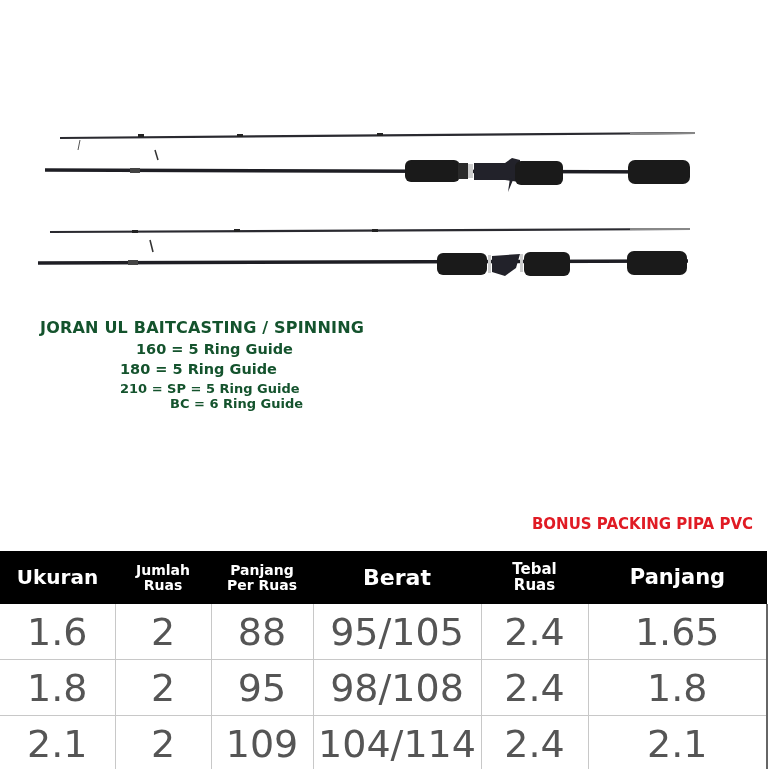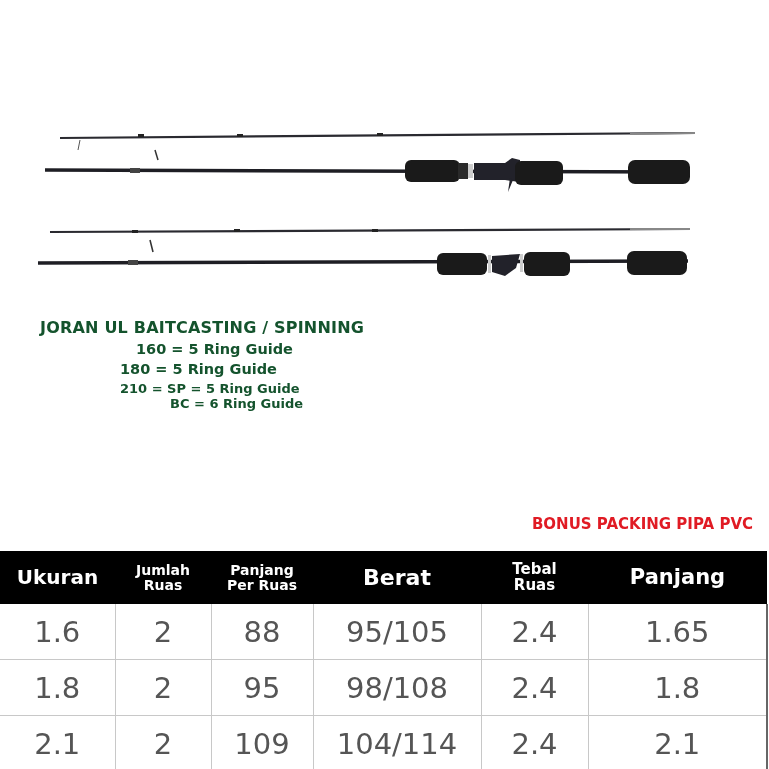--- a/index.html
+++ b/index.html
@@ -11,21 +11,21 @@
   .caption .l1 { margin-left: 96px; }
   .caption .l2 { margin-left: 80px; }
   .caption .l3 { margin-left: 80px; font-size: 13px; }
   .caption .l4 { margin-left: 130px; font-size: 13px; margin-top: 0; }
   .bonus { position: absolute; right: 16px; top: 515px; color: #e01b24; font-weight: bold; font-size: 15px; font-family: "DejaVu Sans", sans-serif; text-align: center; }
   table.spec { position: absolute; left: 0; top: 551px; width: 767px; border-collapse: collapse; table-layout: fixed; }
   table.spec th { background: #000; color: #fff; font-weight: bold; height: 45px; padding: 4px; text-align: center; line-height: 1.05; font-family: "DejaVu Sans", sans-serif; }
   table.spec th.big { font-size: 20px; }
   table.spec th.med { font-size: 19px; }
   table.spec th.sm { font-size: 14px; }
-  table.spec td { height: 55px; text-align: center; color: #555; font-size: 29px; font-family: "DejaVu Sans", sans-serif; font-weight: normal; border-right: 1px solid #c8c8c8; border-bottom: 1px solid #c8c8c8; padding: 0; }
+  table.spec td { height: 55px; text-align: center; color: #555; font-size: 38px; font-family: "DejaVu Sans", sans-serif; font-weight: normal; border-right: 1px solid #c8c8c8; border-bottom: 1px solid #c8c8c8; padding: 0; }
   table.spec td:last-child { border-right: 2px solid #666; }
   table.spec tr:last-child td { border-bottom: 3px solid #f97316; }
 </style>
 </head>
 <body>
 
 <div class="rods">
   <svg width="769" height="300" viewBox="0 0 769 300" xmlns="http://www.w3.org/2000/svg">
 
     <g>

